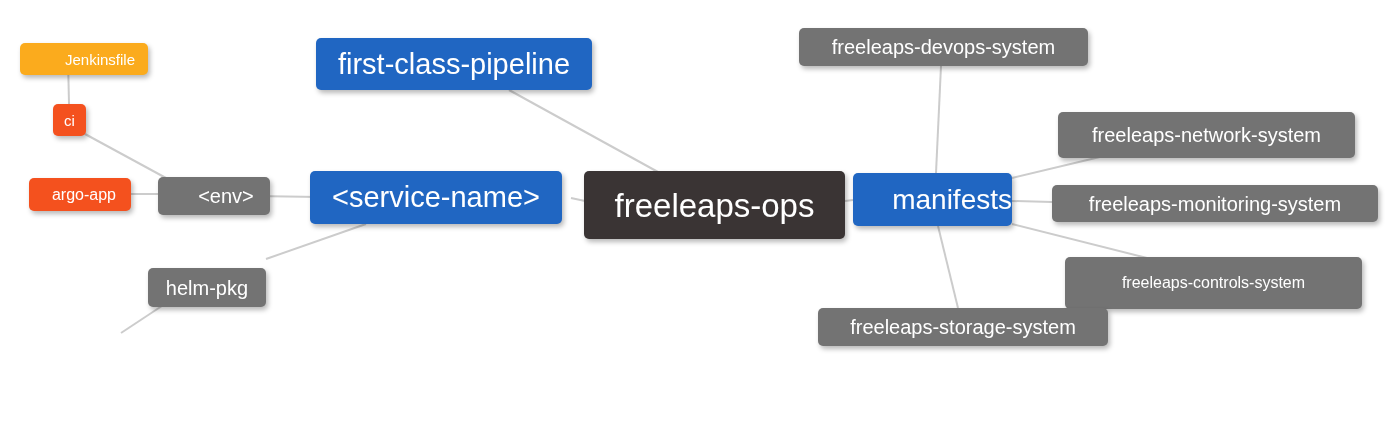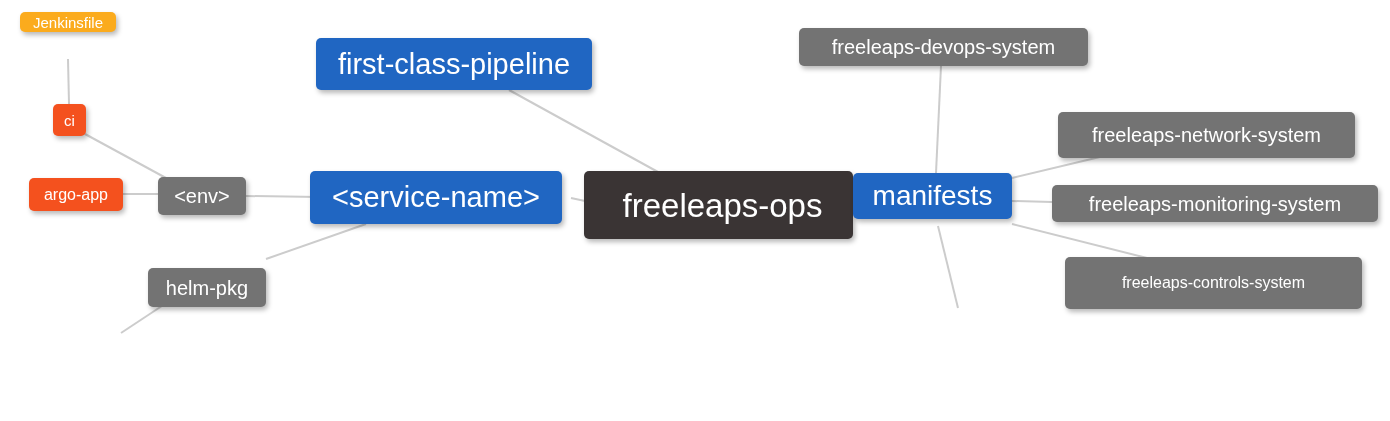--- a/index.html
+++ b/index.html
@@ -37,29 +37,29 @@
     white-space: nowrap;
     cursor: default;
     line-height: 1;
   }
   .c-dark  { background: #3a3434; }
   .c-blue  { background: #2066c2; }
   .c-green { background: #737373; }
   .c-red   { background: #f4511e; }
   .c-amber { background: #fbab1d; }
 
-  #n-ops        { left: 584px;  top: 171px; width: 261px; height: 68px; font-size: 33px; padding-left: 8px; }
+  #n-ops        { left: 584px;  top: 171px; width: 261px; height: 68px; font-size: 33px; }
   #n-fcp        { left: 316px;  top: 38px;  width: 276px; height: 52px; font-size: 29px; }
   #n-service    { left: 310px;  top: 171px; width: 252px; height: 53px; font-size: 29px; }
-  #n-manifests  { left: 853px;  top: 173px; width: 159px; height: 46px; font-size: 28px; }
-  #n-env        { left: 158px;  top: 177px; width: 88px;  height: 38px; font-size: 20px; }
+  #n-manifests  { left: 853px;  top: 173px; width: 159px; height: 53px; font-size: 28px; justify-content: flex-end; }
+  #n-env        { left: 158px;  top: 177px; width: 88px;  height: 38px; font-size: 20px; padding-left: 24px; }
   #n-helm       { left: 148px;  top: 257px; width: 118px; height: 39px; font-size: 20px; margin-top: 11px; }
   #n-ci         { left: 53px;   top: 104px; width: 33px;  height: 32px; font-size: 15px; }
-  #n-argo       { left: 29px;   top: 178px; width: 94px;  height: 33px; font-size: 16px; }
-  #n-jenkins    { left: 20px;   top: 12px;  width: 96px;  height: 20px; font-size: 15px; }
+  #n-argo       { left: 29px;   top: 178px; width: 94px;  height: 33px; font-size: 16px; padding-left: 8px; }
+  #n-jenkins    { left: 20px;   top: 43px;  width: 96px;  height: 32px; font-size: 15px; padding-left: 32px; }
   #n-values     { left: 7px;    top: 333px; width: 170px; height: 35px; font-size: 16px; }
   #n-devops     { left: 799px;  top: 28px;  width: 289px; height: 38px; font-size: 20px; }
   #n-network    { left: 1058px; top: 112px; width: 297px; height: 46px; font-size: 20px; }
   #n-monitoring { left: 1052px; top: 185px; width: 326px; height: 37px; font-size: 20px; }
   #n-controls   { left: 1065px; top: 257px; width: 297px; height: 52px; font-size: 16px; }
   #n-storage    { left: 818px;  top: 308px; width: 290px; height: 38px; font-size: 20px; }
 </style>
 </head>
 <body>
 
@@ -114,14 +114,17 @@
     </div>
   <div id="n-network" class="node c-green">
       <span>freeleaps-network-system</span>
     </div>
   <div id="n-monitoring" class="node c-green">
       <span>freeleaps-monitoring-system</span>
     </div>
   <div id="n-controls" class="node c-green">
       <span>freeleaps-controls-system</span>
     </div>
+  <div id="n-storage" class="node c-green">
+      <span>freeleaps-storage-system</span>
+    </div>
 
 </div>
 
 </body></html>

